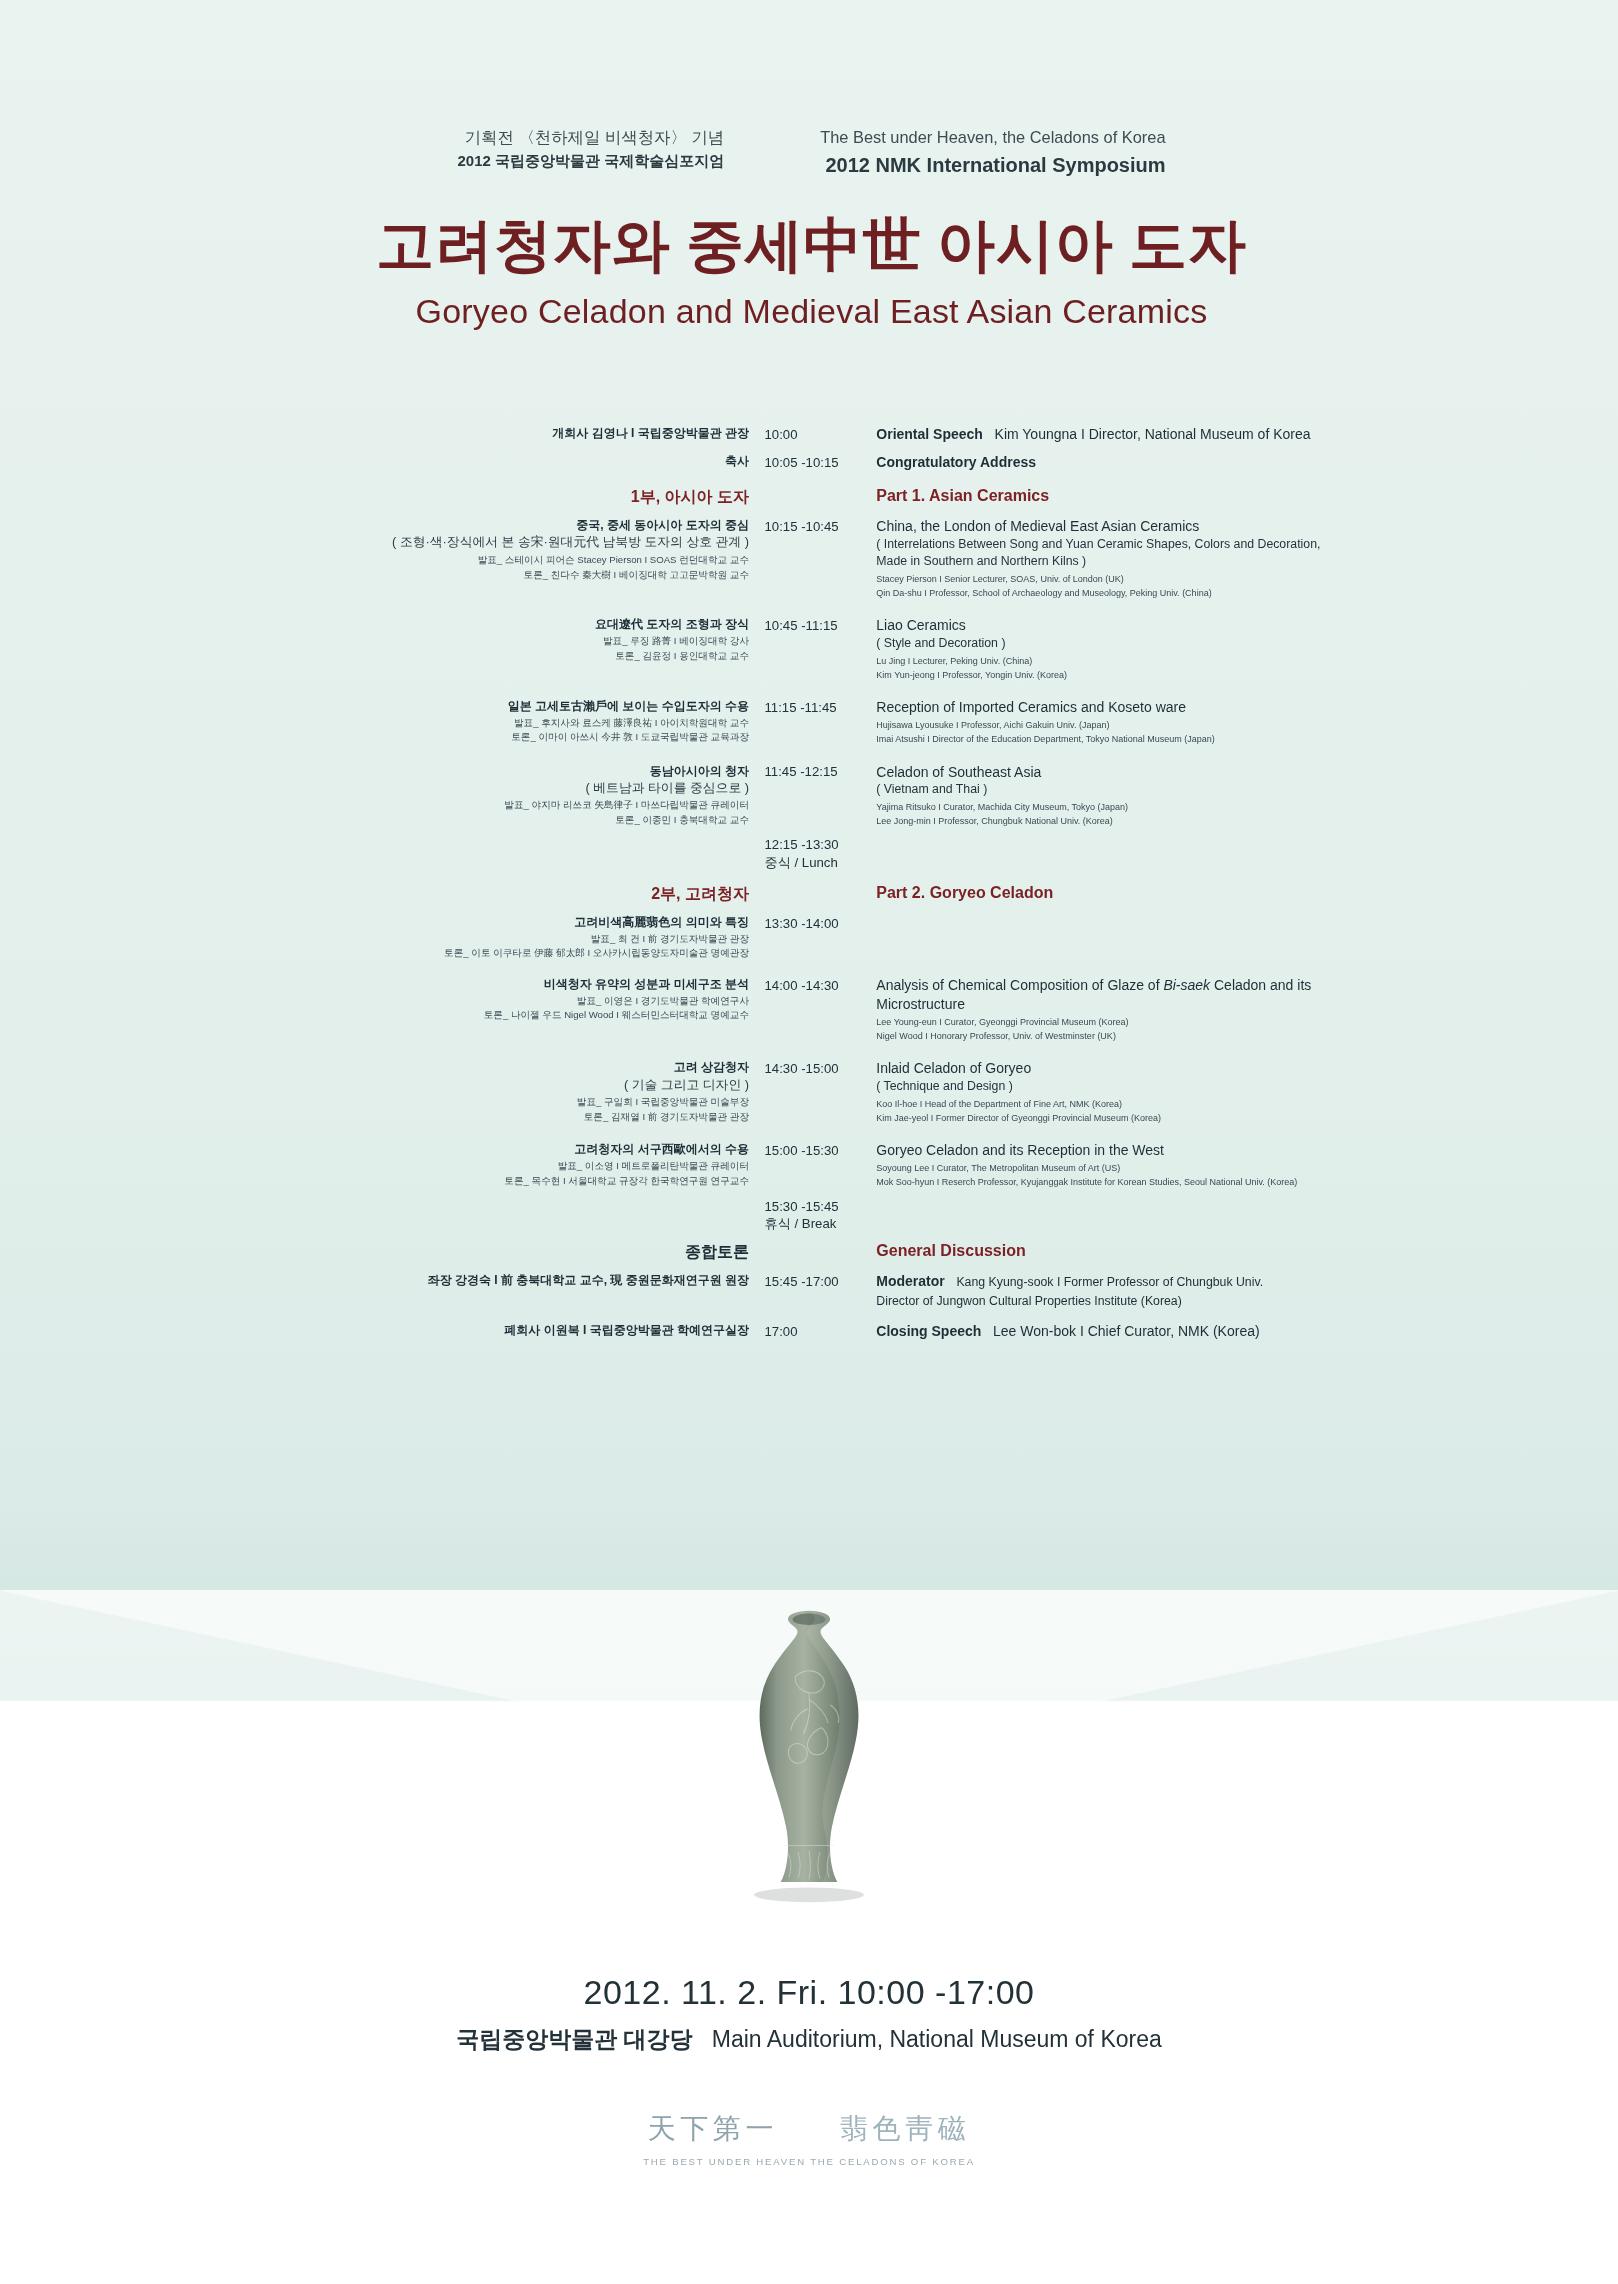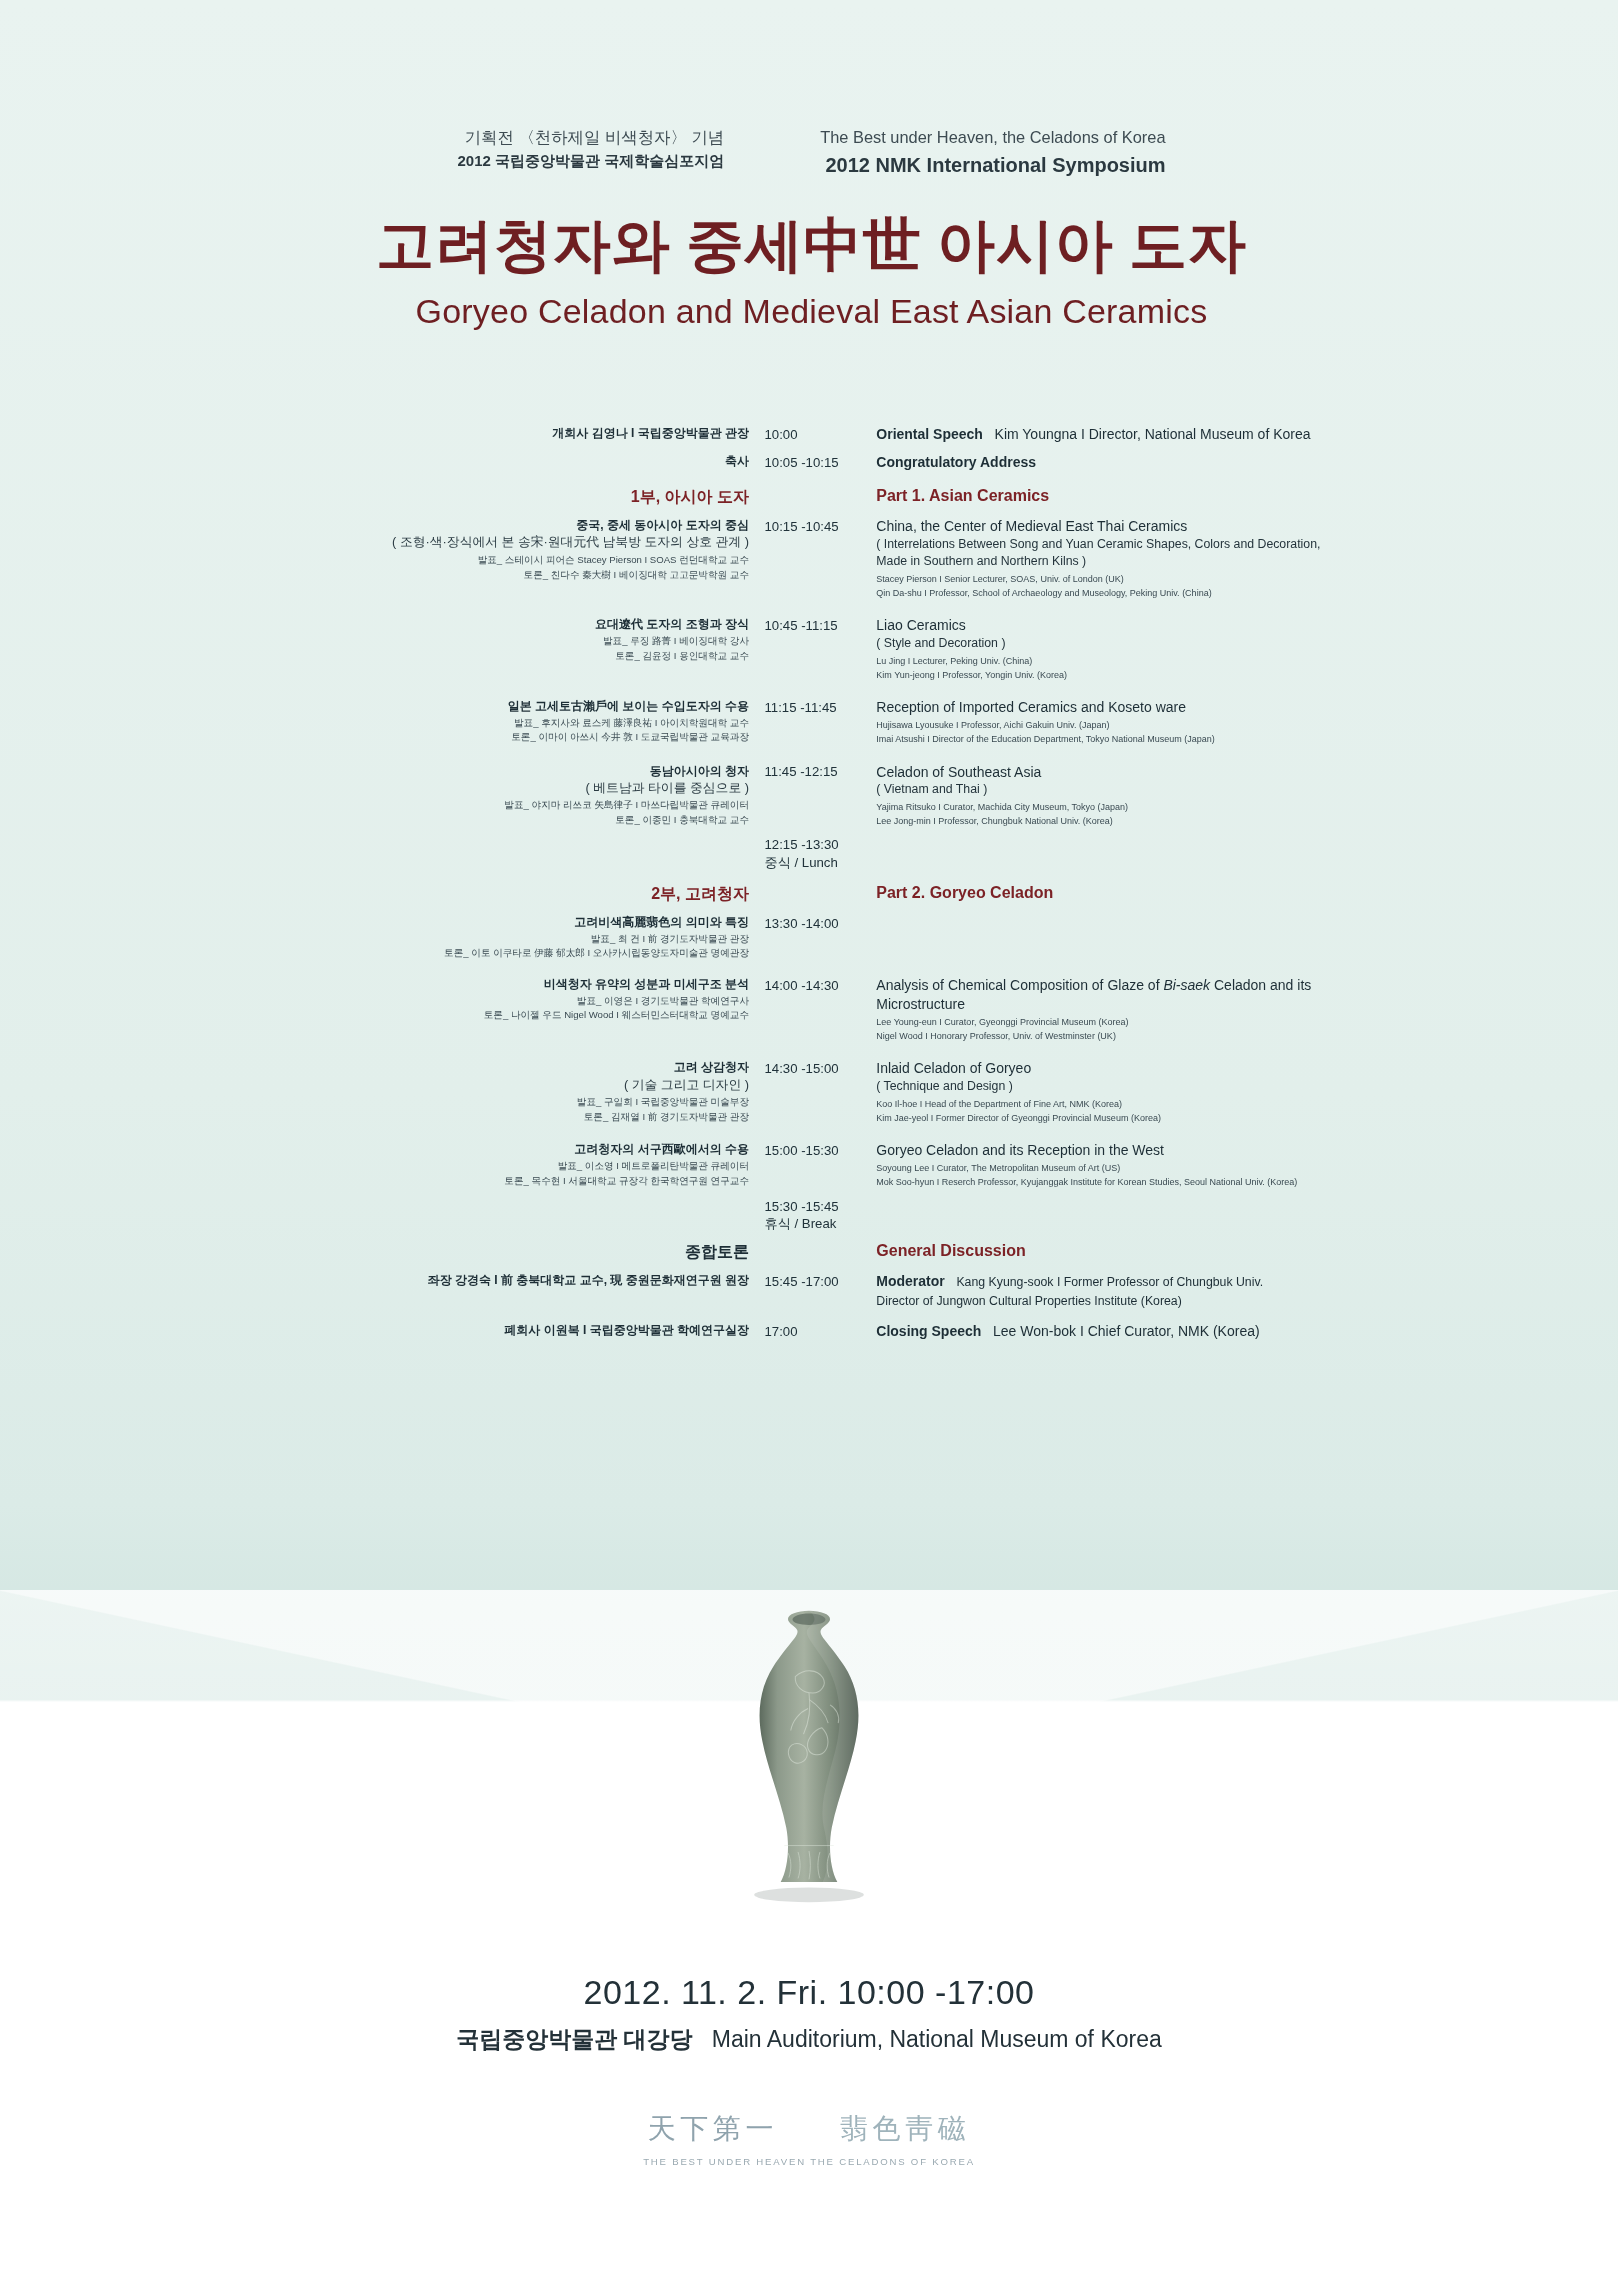--- a/index.html
+++ b/index.html
@@ -273,21 +273,21 @@
 
     <div class="row">
       <div class="col-ko">
         <div class="ko-main">중국, 중세 동아시아 도자의 중심</div>
         <div class="ko-sub">( 조형·색·장식에서 본 송宋·원대元代 남북방 도자의 상호 관계 )</div>
         <div class="ko-people" style="white-space:pre-line">발표_ 스테이시 피어슨 Stacey Pierson I SOAS 런던대학교 교수
 토론_ 친다수 秦大樹 I 베이징대학 고고문박학원 교수</div>
       </div>
       <div class="col-time">10:15 -10:45</div>
       <div class="col-en">
-        <div class="en-main">China, the Center of Medieval East Thai Ceramics</div>
+        <div class="en-main">China, the London of Medieval East Asian Ceramics</div>
         <div class="en-sub" style="white-space:pre-line">( Interrelations Between Song and Yuan Ceramic Shapes, Colors and Decoration,
 Made in Southern and Northern Kilns )</div>
         <div class="en-people" style="white-space:pre-line">Stacey Pierson I Senior Lecturer, SOAS, Univ. of London (UK)
 Qin Da-shu I Professor, School of Archaeology and Museology, Peking Univ. (China)</div>
       </div>
     </div>
     <div class="sp-34"></div>
 
     <div class="row">
       <div class="col-ko">

